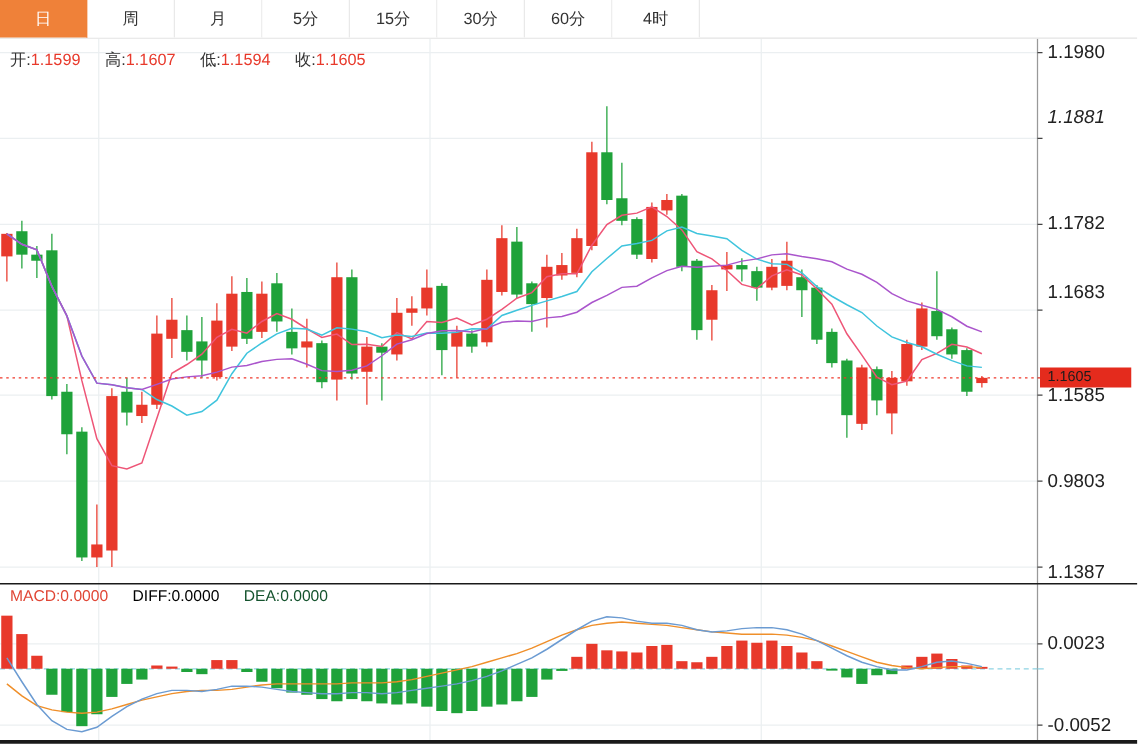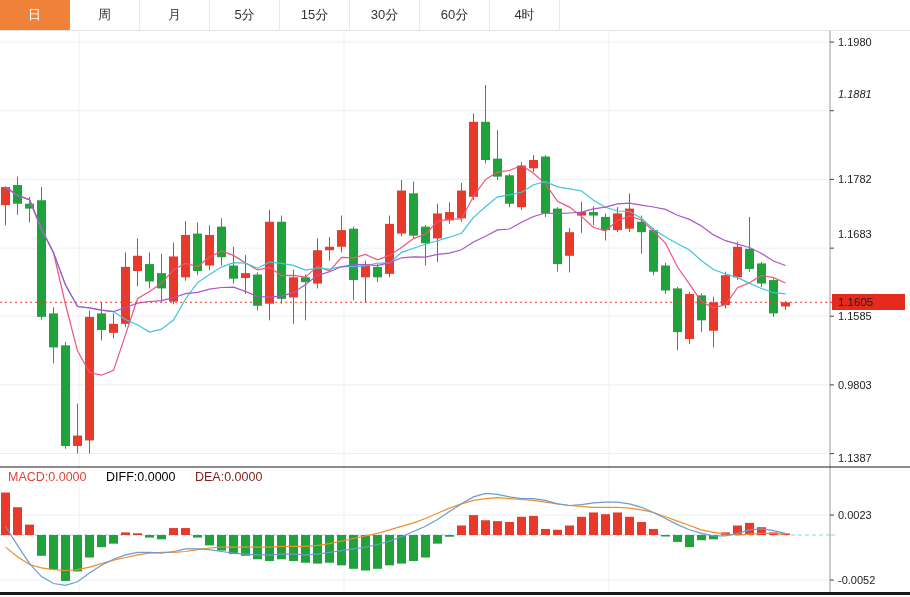--- a/index.html
+++ b/index.html
@@ -15,23 +15,23 @@
   #chart-svg{position:absolute;left:0;top:0;z-index:1;}
   
   .legend-row{position:absolute;left:8px;z-index:6;font-size:13px;white-space:nowrap;}
   .legend-ohlc{top:39px;}
   .legend-ma{top:58px;}
   .legend-macd{top:470px;font-size:12.5px;}
   .legend-item{margin-right:16px;}
   .lbl{color:#333;}
   .val-red{color:#e8392b;}
   .ma5{color:#e85f88;} .ma10{color:#3fc4dd;} .ma20{color:#b060d0;}
-  .macd-c{color:#e04635;} .diff-c{color:#000000;} .dea-c{color:#7f1d1d;}
+  .macd-c{color:#e04635;} .diff-c{color:#000000;} .dea-c{color:#14532d;}
   
-  .axis-label{position:absolute;left:838px;font-size:11px;color:#222;z-index:4;
+  .axis-label{position:absolute;left:838px;font-size:15px;color:#222;z-index:4;
               transform:translateY(-50%);letter-spacing:0;}
   .price-tag{position:absolute;left:832px;top:294px;width:73px;height:16px;background:#e42b1d;
              color:#1c1c1c;font-size:11.5px;line-height:16px;padding-left:6px;box-sizing:border-box;
              z-index:7;}
 </style>
 </head>
 <body>
 
 <div class="app">
 
@@ -273,20 +273,26 @@
     <div class="tab active">日</div>
     <div class="tab">周</div>
     <div class="tab">月</div>
     <div class="tab">5分</div>
     <div class="tab">15分</div>
     <div class="tab">30分</div>
     <div class="tab">60分</div>
     <div class="tab">4时</div>
   </div>
 
+  <div class="legend-row legend-ohlc">
+    <span class="legend-item"><span class="lbl">开:</span><span class="val-red">1.1599</span></span>
+    <span class="legend-item"><span class="lbl">高:</span><span class="val-red">1.1607</span></span>
+    <span class="legend-item"><span class="lbl">低:</span><span class="val-red">1.1594</span></span>
+    <span class="legend-item"><span class="lbl">收:</span><span class="val-red">1.1605</span></span>
+  </div>
 
 
   <div class="legend-row legend-macd">
     <span class="legend-item macd-c"><span>MACD:</span><span>0.0000</span></span>
     <span class="legend-item diff-c"><span>DIFF:</span><span>0.0000</span></span>
     <span class="legend-item dea-c"><span>DEA:</span><span>0.0000</span></span>
   </div>
 
   <div class="price-tag">1.1605</div>
 

